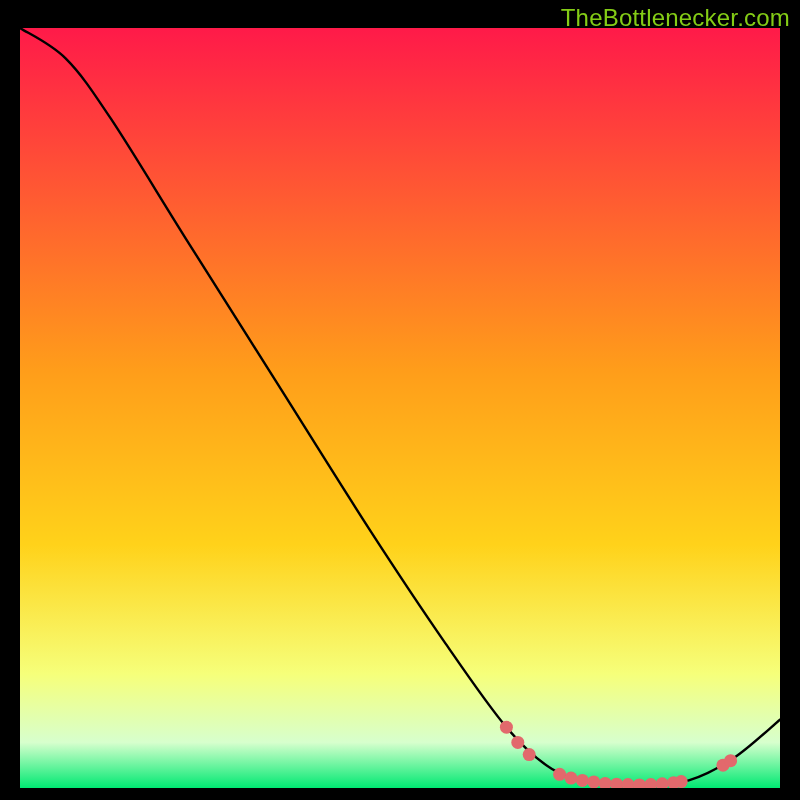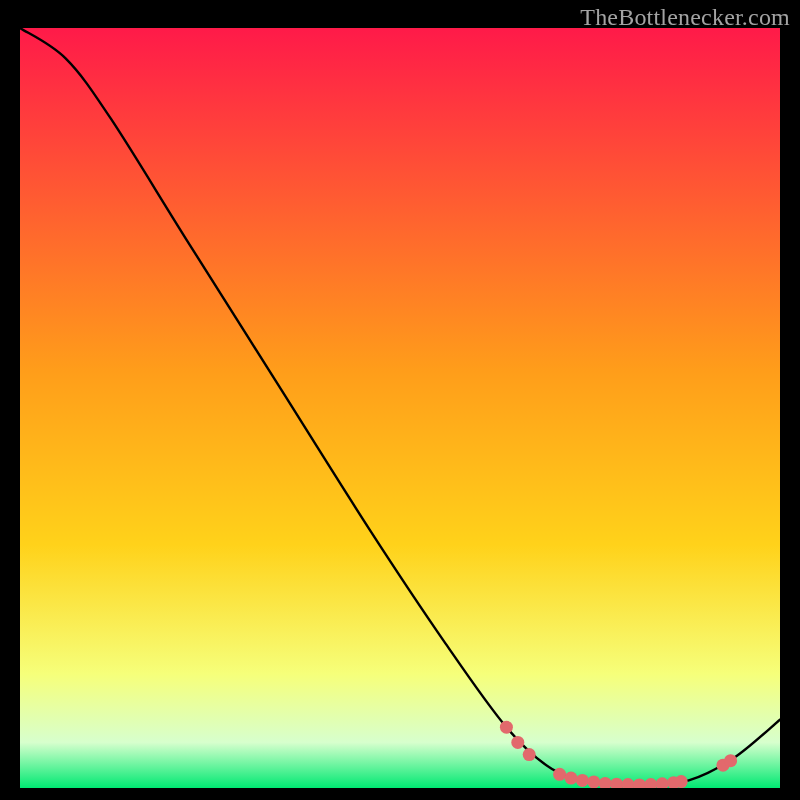--- a/index.html
+++ b/index.html
@@ -14,26 +14,25 @@
   .frame {
     position: relative;
     width: 800px;
     height: 800px;
     background: #000;
   }
   .watermark {
     position: absolute;
     top: 4px;
     right: 10px;
-    color: #a3a3a3;
+    color: #84cc16;
     font-size: 24px;
     font-weight: 500;
     letter-spacing: 0.2px;
     z-index: 50;
-    font-family: Liberation Serif, serif;
   }
   .plot {
     position: absolute;
     left: 20px;
     top: 28px;
     width: 760px;
     height: 760px;
   }
   svg { display: block; }
 </style>

